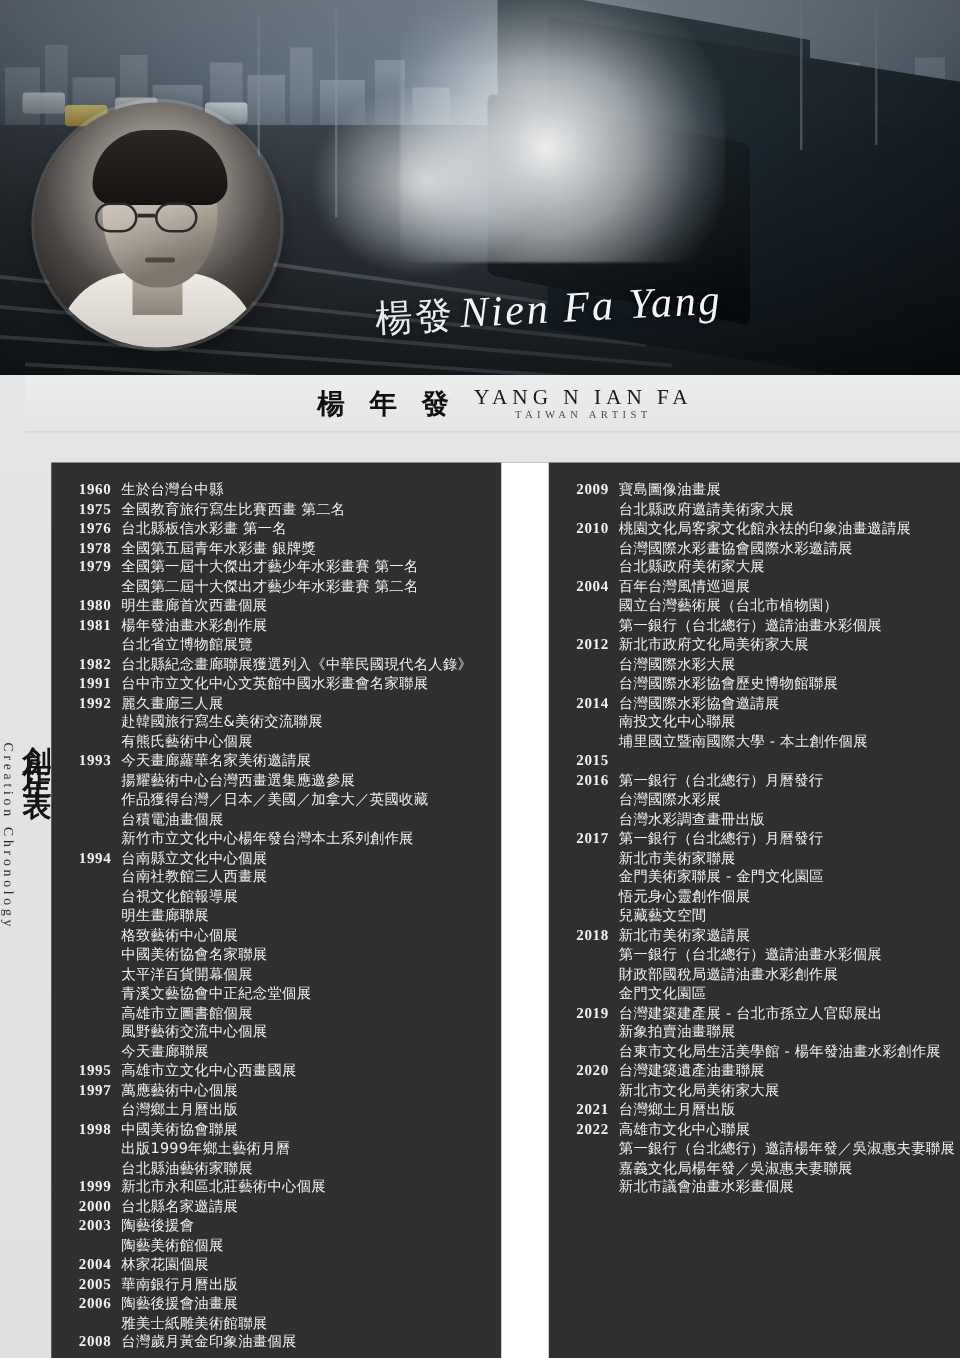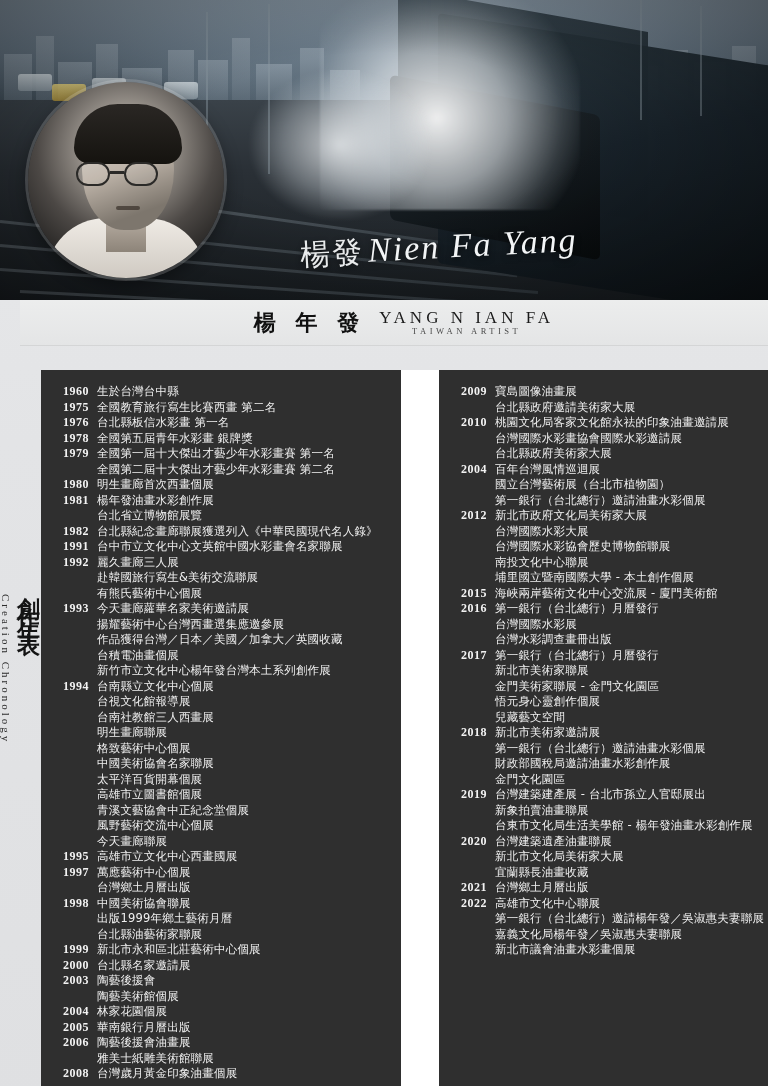--- a/index.html
+++ b/index.html
@@ -424,49 +424,49 @@
         <div class="entry">
             <span class="yr"></span>
             <span class="txt">新竹市立文化中心楊年發台灣本土系列創作展</span>
           </div>
         <div class="entry">
             <span class="yr">1994</span>
             <span class="txt">台南縣立文化中心個展</span>
           </div>
         <div class="entry">
             <span class="yr"></span>
+            <span class="txt">台南社教館三人西畫展</span>
+          </div>
+        <div class="entry">
+            <span class="yr"></span>
             <span class="txt">台視文化館報導展</span>
           </div>
         <div class="entry">
             <span class="yr"></span>
-            <span class="txt">台南社教館三人西畫展</span>
-          </div>
-        <div class="entry">
-            <span class="yr"></span>
             <span class="txt">明生畫廊聯展</span>
           </div>
         <div class="entry">
             <span class="yr"></span>
             <span class="txt">格致藝術中心個展</span>
           </div>
         <div class="entry">
             <span class="yr"></span>
             <span class="txt">中國美術協會名家聯展</span>
           </div>
         <div class="entry">
             <span class="yr"></span>
             <span class="txt">太平洋百貨開幕個展</span>
           </div>
         <div class="entry">
             <span class="yr"></span>
+            <span class="txt">青溪文藝協會中正紀念堂個展</span>
+          </div>
+        <div class="entry">
+            <span class="yr"></span>
             <span class="txt">高雄市立圖書館個展</span>
-          </div>
-        <div class="entry">
-            <span class="yr"></span>
-            <span class="txt">青溪文藝協會中正紀念堂個展</span>
           </div>
         <div class="entry">
             <span class="yr"></span>
             <span class="txt">風野藝術交流中心個展</span>
           </div>
         <div class="entry">
             <span class="yr"></span>
             <span class="txt">今天畫廊聯展</span>
           </div>
         <div class="entry">
@@ -572,30 +572,33 @@
           </div>
         <div class="entry">
             <span class="yr"></span>
             <span class="txt">台灣國際水彩大展</span>
           </div>
         <div class="entry">
             <span class="yr"></span>
             <span class="txt">台灣國際水彩協會歷史博物館聯展</span>
           </div>
         <div class="entry">
+            <span class="yr">2014</span>
+            <span class="txt">台灣國際水彩協會邀請展</span>
+          </div>
+        <div class="entry">
             <span class="yr"></span>
             <span class="txt">南投文化中心聯展</span>
           </div>
         <div class="entry">
             <span class="yr"></span>
             <span class="txt">埔里國立暨南國際大學 - 本土創作個展</span>
           </div>
         <div class="entry">
             <span class="yr">2015</span>
-            <span class="txt">海峽兩岸藝術文化中心交流展 - 廈門美術館</span>
           </div>
         <div class="entry">
             <span class="yr">2016</span>
             <span class="txt">第一銀行（台北總行）月曆發行</span>
           </div>
         <div class="entry">
             <span class="yr"></span>
             <span class="txt">台灣國際水彩展</span>
           </div>
         <div class="entry">
@@ -650,24 +653,20 @@
             <span class="yr"></span>
             <span class="txt">台東市文化局生活美學館 - 楊年發油畫水彩創作展</span>
           </div>
         <div class="entry">
             <span class="yr">2020</span>
             <span class="txt">台灣建築遺產油畫聯展</span>
           </div>
         <div class="entry">
             <span class="yr"></span>
             <span class="txt">新北市文化局美術家大展</span>
-          </div>
-        <div class="entry">
-            <span class="yr"></span>
-            <span class="txt">宜蘭縣長油畫收藏</span>
           </div>
         <div class="entry">
             <span class="yr">2021</span>
             <span class="txt">台灣鄉土月曆出版</span>
           </div>
         <div class="entry">
             <span class="yr">2022</span>
             <span class="txt">高雄市文化中心聯展</span>
           </div>
         <div class="entry">

